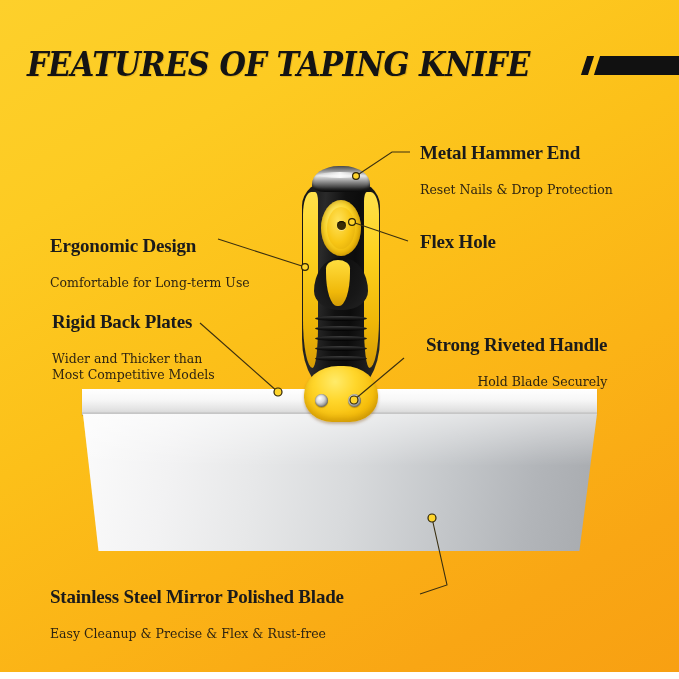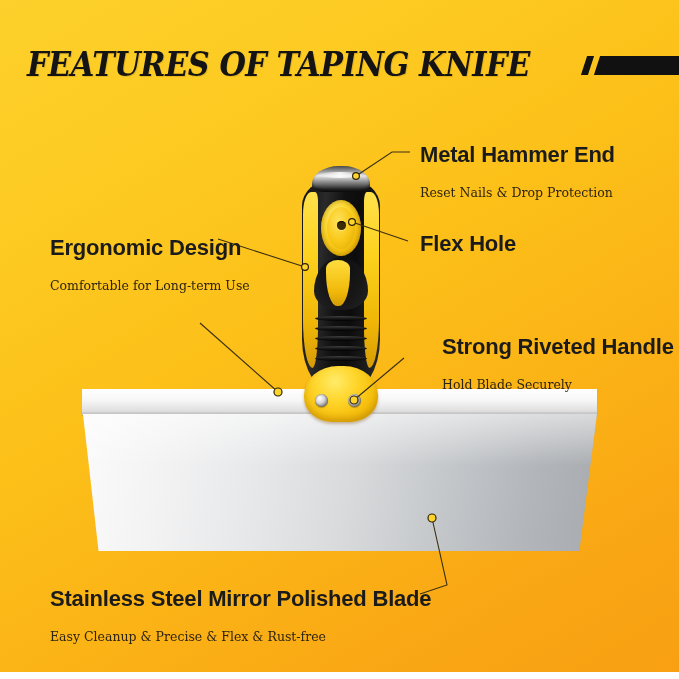--- a/index.html
+++ b/index.html
@@ -206,23 +206,23 @@
     border-radius: 50%;
     background: radial-gradient(circle at 36% 32%, #ffffff 0%, #d9d9d9 38%, #8e8e8e 70%, #5c5c5c 100%);
     box-shadow: inset 0 0 2px rgba(0,0,0,0.6), 0 1px 1px rgba(120,80,0,0.45);
   }
   .rivet-l { left: 315px; top: 394px; }
   .rivet-r { left: 348px; top: 394px; }
 
   
   .callout { position: absolute; }
   .callout .c-title {
-    font-family: Liberation Sans, sans-serif;
+    font-family: Liberation Serif, serif;
     font-weight: 700;
-    font-size: 22px;
+    font-size: 19px;
     letter-spacing: -0.2px;
     color: #1b1b1b;
     white-space: nowrap;
     line-height: 1.1;
   }
   .callout .c-sub {
     font-family: "DejaVu Serif", serif;
     font-size: 12.5px;
     color: #2e2412;
     white-space: nowrap;
@@ -312,22 +312,27 @@
 
   <div class="callout right" style="left:420px; top:232px;">
     <div class="c-title">Flex Hole</div>
   </div>
 
   <div class="callout left" style="left:50px; top:236px;">
     <div class="c-title">Ergonomic Design</div>
     <div class="c-sub">Comfortable for Long-term Use</div>
   </div>
 
-
-  <div class="callout right" style="left:442px; top:335px;">
+  <div class="callout left" style="left:52px; top:312px;">
+    <div class="c-title">Rigid Back Plates</div>
+    <div class="c-sub">Wider and Thicker than</div>
+    <div class="c-sub" style="margin-top:0">Most Competitive Models</div>
+  </div>
+
+  <div class="callout right" style="left:426px; top:335px;text-align:right;">
     <div class="c-title">Strong Riveted Handle</div>
     <div class="c-sub">Hold Blade Securely</div>
   </div>
 
   <div class="callout left" style="left:50px; top:587px;">
     <div class="c-title">Stainless Steel Mirror Polished Blade</div>
     <div class="c-sub">Easy Cleanup &amp; Precise &amp; Flex &amp; Rust-free</div>
   </div>
 
 </div>

